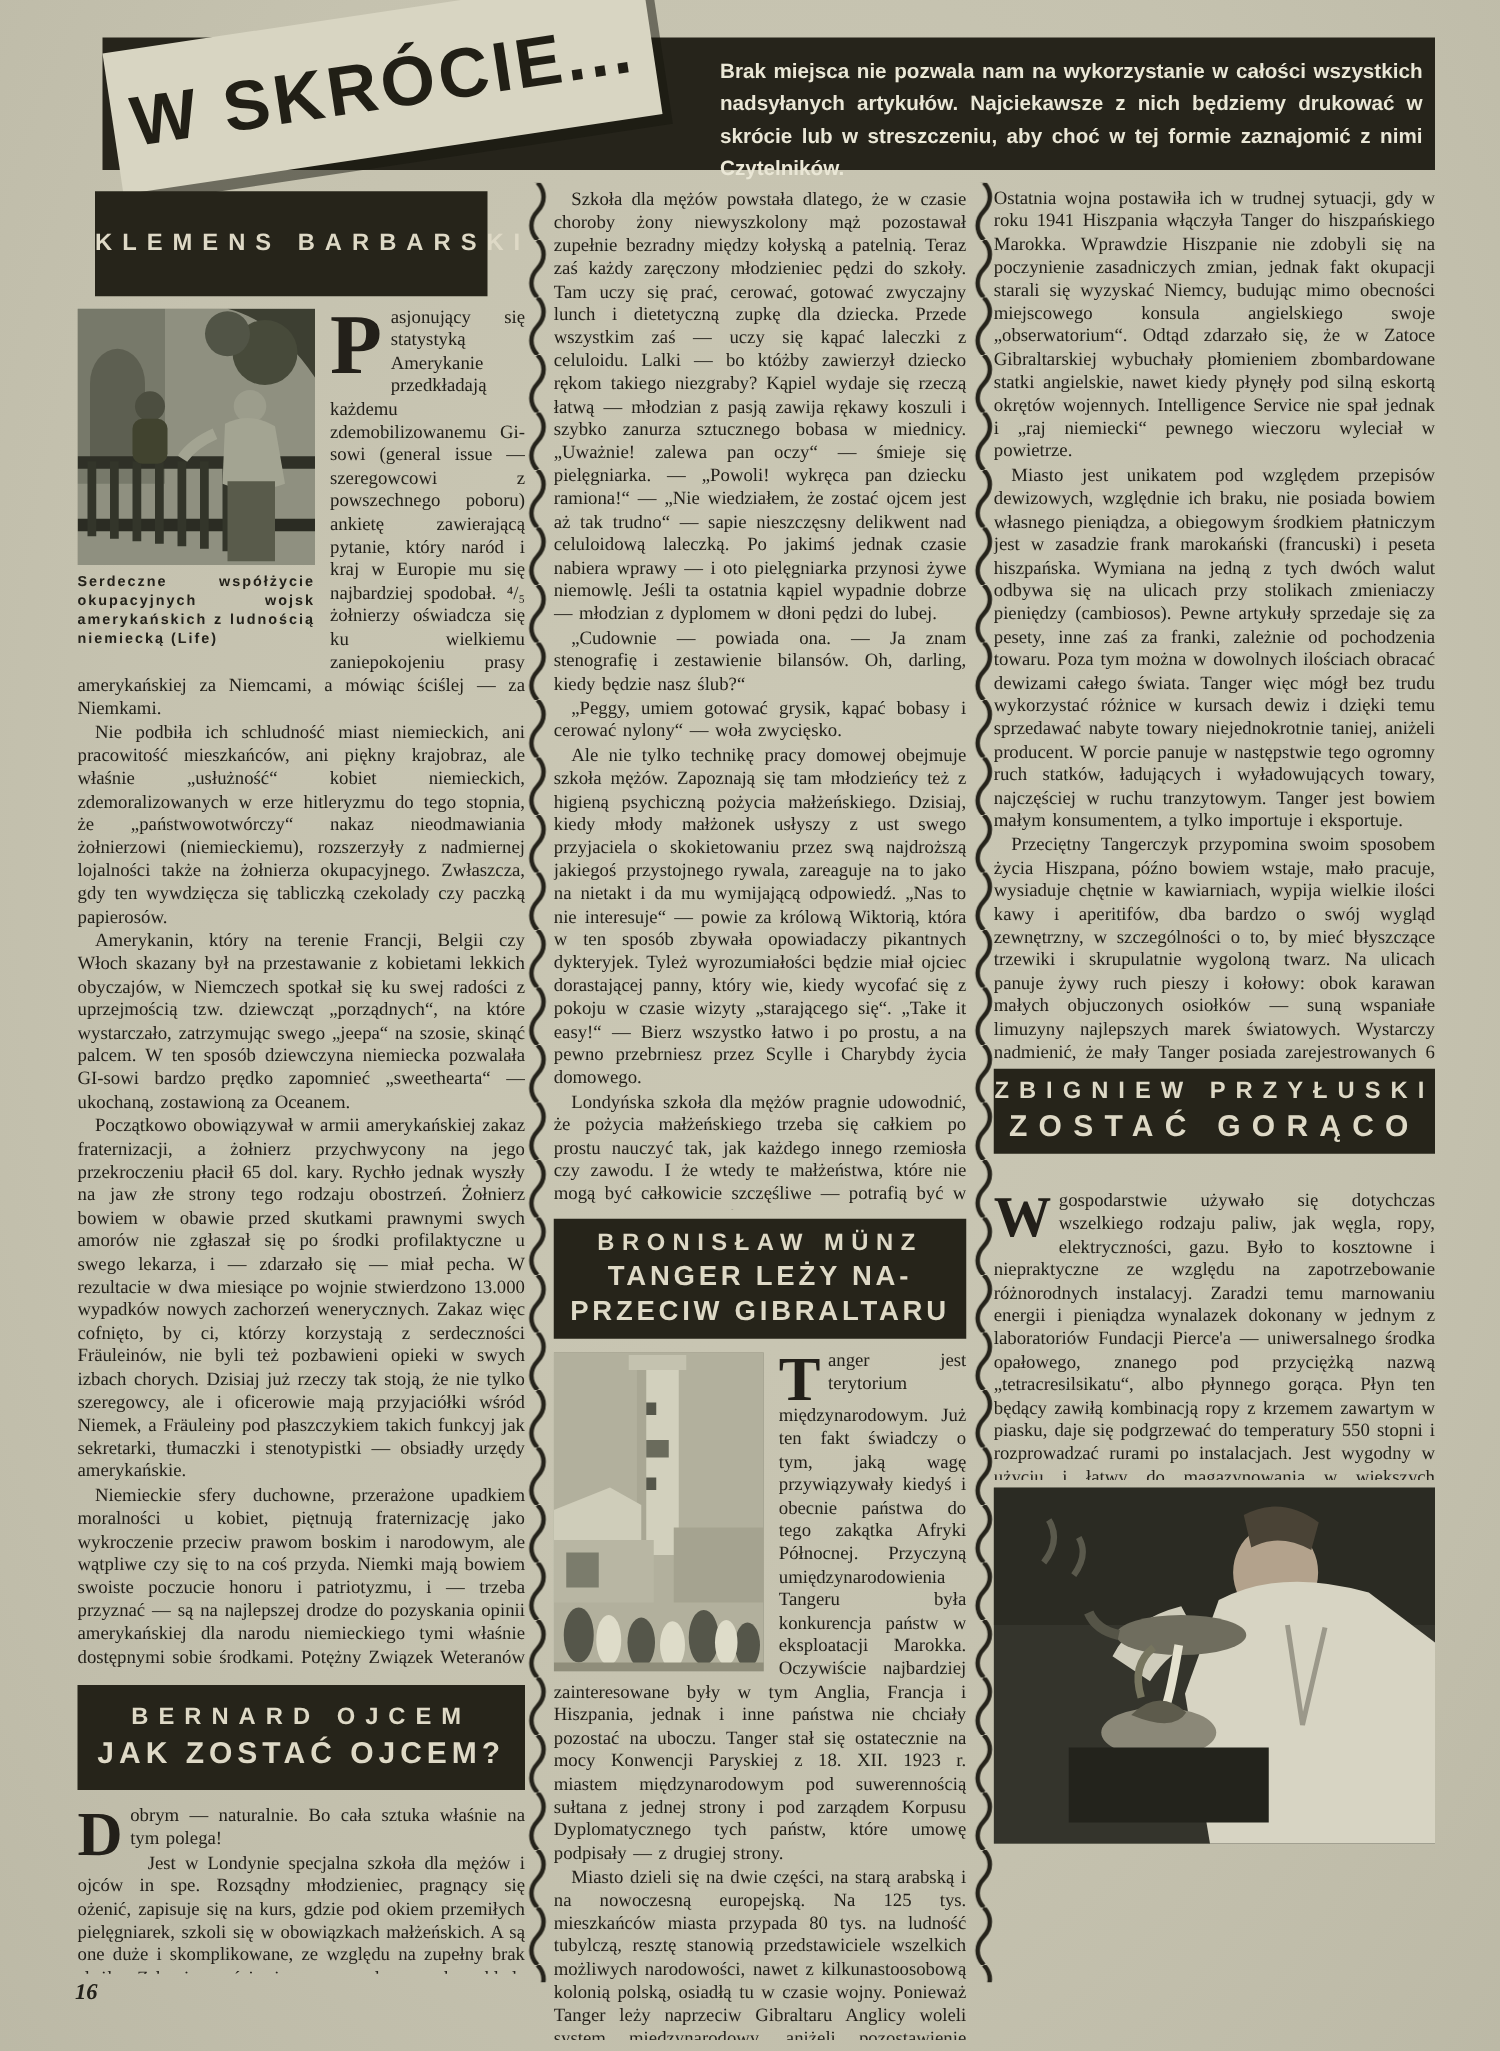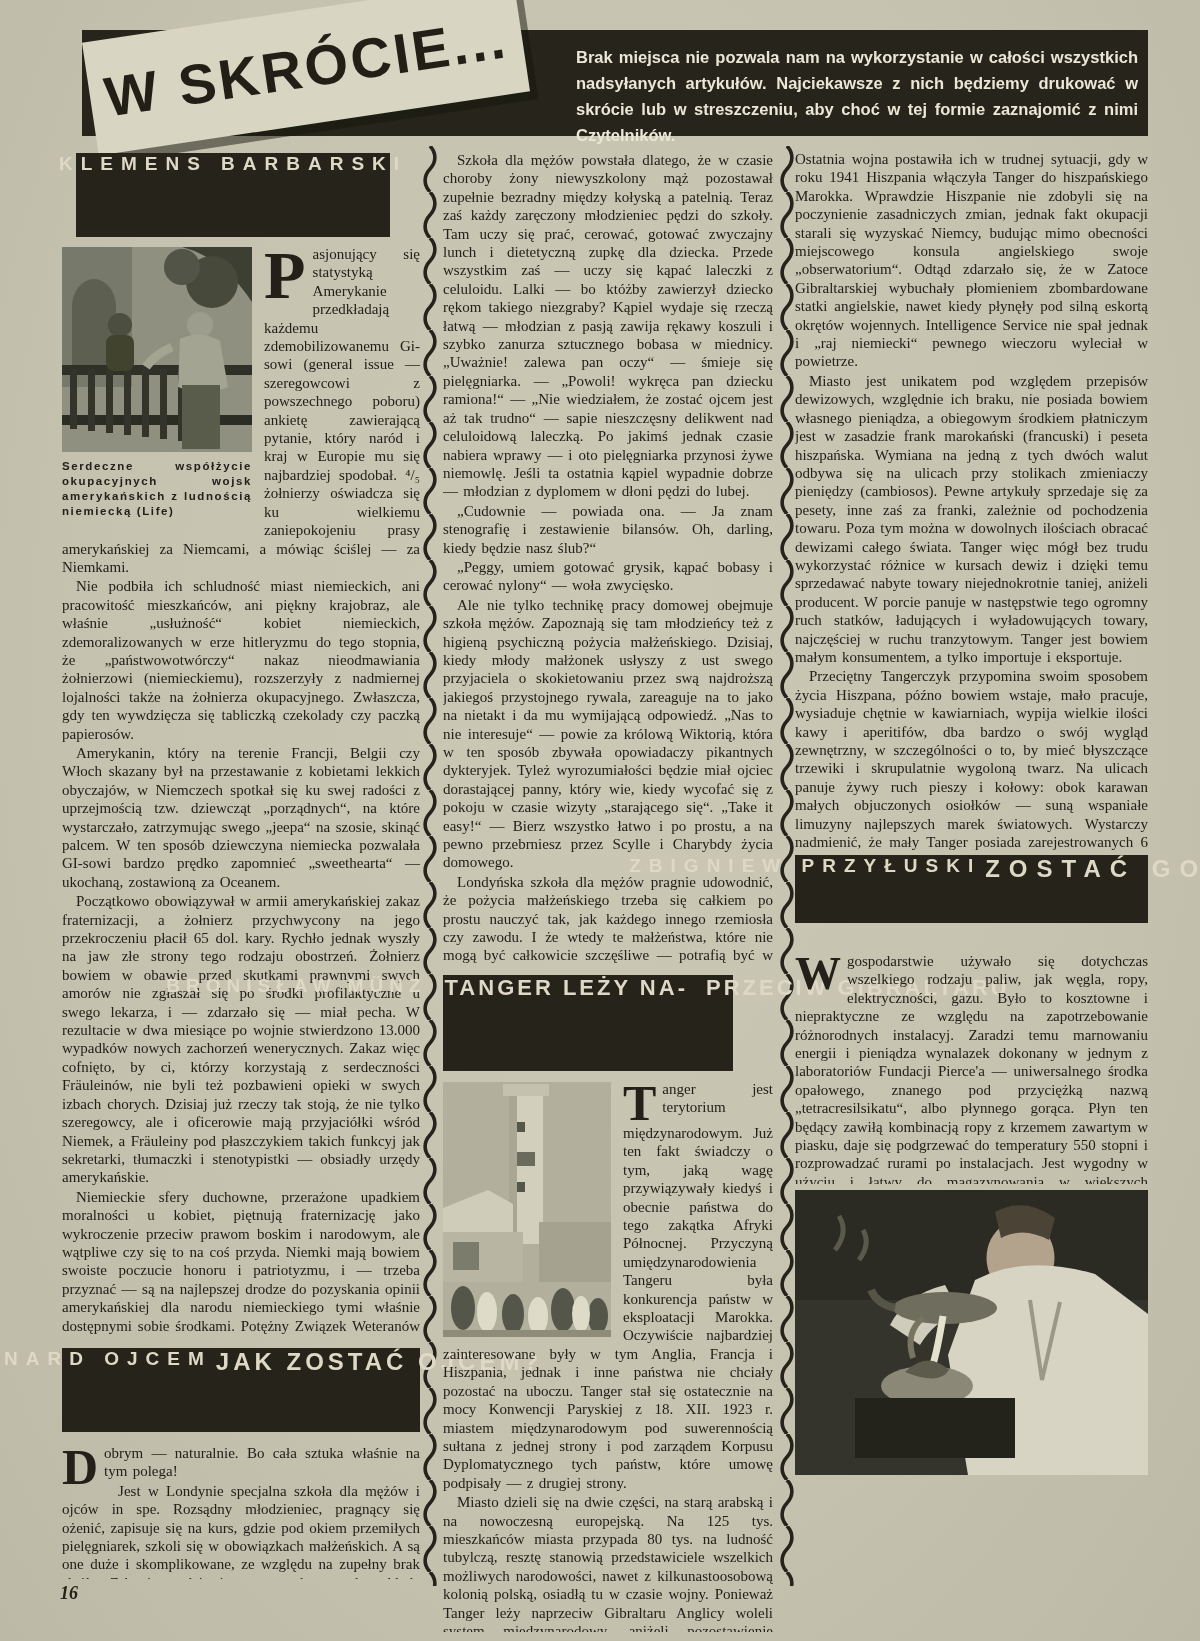--- a/index.html
+++ b/index.html
@@ -29,21 +29,21 @@
     font-family:"Liberation Sans", sans-serif;font-weight:700;
     font-size:16.5px;line-height:26px;color:#eae7d6;
     text-align:justify;text-align-last:justify;
   }
   
   .divider{position:absolute;top:146px;width:16px;height:1440px;}
   
   .hdr{
     position:absolute;background:#26241a;color:#ded9c6;text-align:center;
     font-family:"Liberation Sans", sans-serif;font-weight:700;
-    display:flex;justify-content:center;gap:4px;
+    display:flex;flex-direction:column;justify-content:center;gap:4px;
   }
   .hdr .l1{font-size:19px;letter-spacing:8px;white-space:nowrap;}
   .hdr .l2{font-size:24px;letter-spacing:4px;white-space:nowrap;}
   .hdr .l3{font-size:22px;letter-spacing:3px;white-space:nowrap;}
   .body-block{position:absolute;overflow:hidden;}
   .body-block p{
     margin:0;text-align:justify;
     font-size:15px;line-height:18.4px;word-spacing:1.5px;
   }
   .body-block p.ind{text-indent:14px;margin-top:1px;}
@@ -149,21 +149,21 @@
   <div class="pageno">16</div>
 
   <div class="body-block" style="left:443px;top:150px;width:330px;height:818px;">
     <p class="ind">Szkoła dla mężów powstała dlatego, że w czasie choroby żony niewyszkolony mąż pozostawał zupełnie bezradny między kołyską a patelnią. Teraz zaś każdy zaręczony młodzieniec pędzi do szkoły. Tam uczy się prać, cerować, gotować zwyczajny lunch i dietetyczną zupkę dla dziecka. Przede wszystkim zaś — uczy się kąpać laleczki z celuloidu. Lalki — bo któżby zawierzył dziecko rękom takiego niezgraby? Kąpiel wydaje się rzeczą łatwą — młodzian z pasją zawija rękawy koszuli i szybko zanurza sztucznego bobasa w miednicy. „Uważnie! zalewa pan oczy“ — śmieje się pielęgniarka. — „Powoli! wykręca pan dziecku ramiona!“ — „Nie wiedziałem, że zostać ojcem jest aż tak trudno“ — sapie nieszczęsny delikwent nad celuloidową laleczką. Po jakimś jednak czasie nabiera wprawy — i oto pielęgniarka przynosi żywe niemowlę. Jeśli ta ostatnia kąpiel wypadnie dobrze — młodzian z dyplomem w dłoni pędzi do lubej.</p>
     <p class="ind">„Cudownie — powiada ona. — Ja znam stenografię i zestawienie bilansów. Oh, darling, kiedy będzie nasz ślub?“</p>
     <p class="ind">„Peggy, umiem gotować grysik, kąpać bobasy i cerować nylony“ — woła zwycięsko.</p>
     <p class="ind">Ale nie tylko technikę pracy domowej obejmuje szkoła mężów. Zapoznają się tam młodzieńcy też z higieną psychiczną pożycia małżeńskiego. Dzisiaj, kiedy młody małżonek usłyszy z ust swego przyjaciela o skokietowaniu przez swą najdroższą jakiegoś przystojnego rywala, zareaguje na to jako na nietakt i da mu wymijającą odpowiedź. „Nas to nie interesuje“ — powie za królową Wiktorią, która w ten sposób zbywała opowiadaczy pikantnych dykteryjek. Tyleż wyrozumiałości będzie miał ojciec dorastającej panny, który wie, kiedy wycofać się z pokoju w czasie wizyty „starającego się“. „Take it easy!“ — Bierz wszystko łatwo i po prostu, a na pewno przebrniesz przez Scylle i Charybdy życia domowego.</p>
     <p class="ind">Londyńska szkoła dla mężów pragnie udowodnić, że pożycia małżeńskiego trzeba się całkiem po prostu nauczyć tak, jak każdego innego rzemiosła czy zawodu. I że wtedy te małżeństwa, które nie mogą być całkowicie szczęśliwe — potrafią być w każdym razie „successful“, udane.</p>
   </div>
 
-  <div class="hdr" style="left:443px;top:975px;width:290px;height:96px;gap:18px;">
+  <div class="hdr" style="left:443px;top:975px;width:330px;height:96px;gap:2px;">
     <div class="l1" style="letter-spacing:6px;">BRONISŁAW MÜNZ</div>
     <div class="l3">TANGER LEŻY NA-</div>
     <div class="l3">PRZECIW GIBRALTARU</div>
   </div>
   <div class="body-block" style="left:443px;top:1080px;width:330px;height:552px;">
     <div class="photo-float" style="width:168px;">
       <svg class="photo-frame" width="168" height="255" viewBox="0 0 168 255">
         <rect width="168" height="255" fill="#b2b09d"></rect>
         <rect x="66" y="12" width="34" height="150" fill="#d2d0bd"></rect>
         <rect x="66" y="12" width="8" height="150" fill="#a9a794"></rect>

